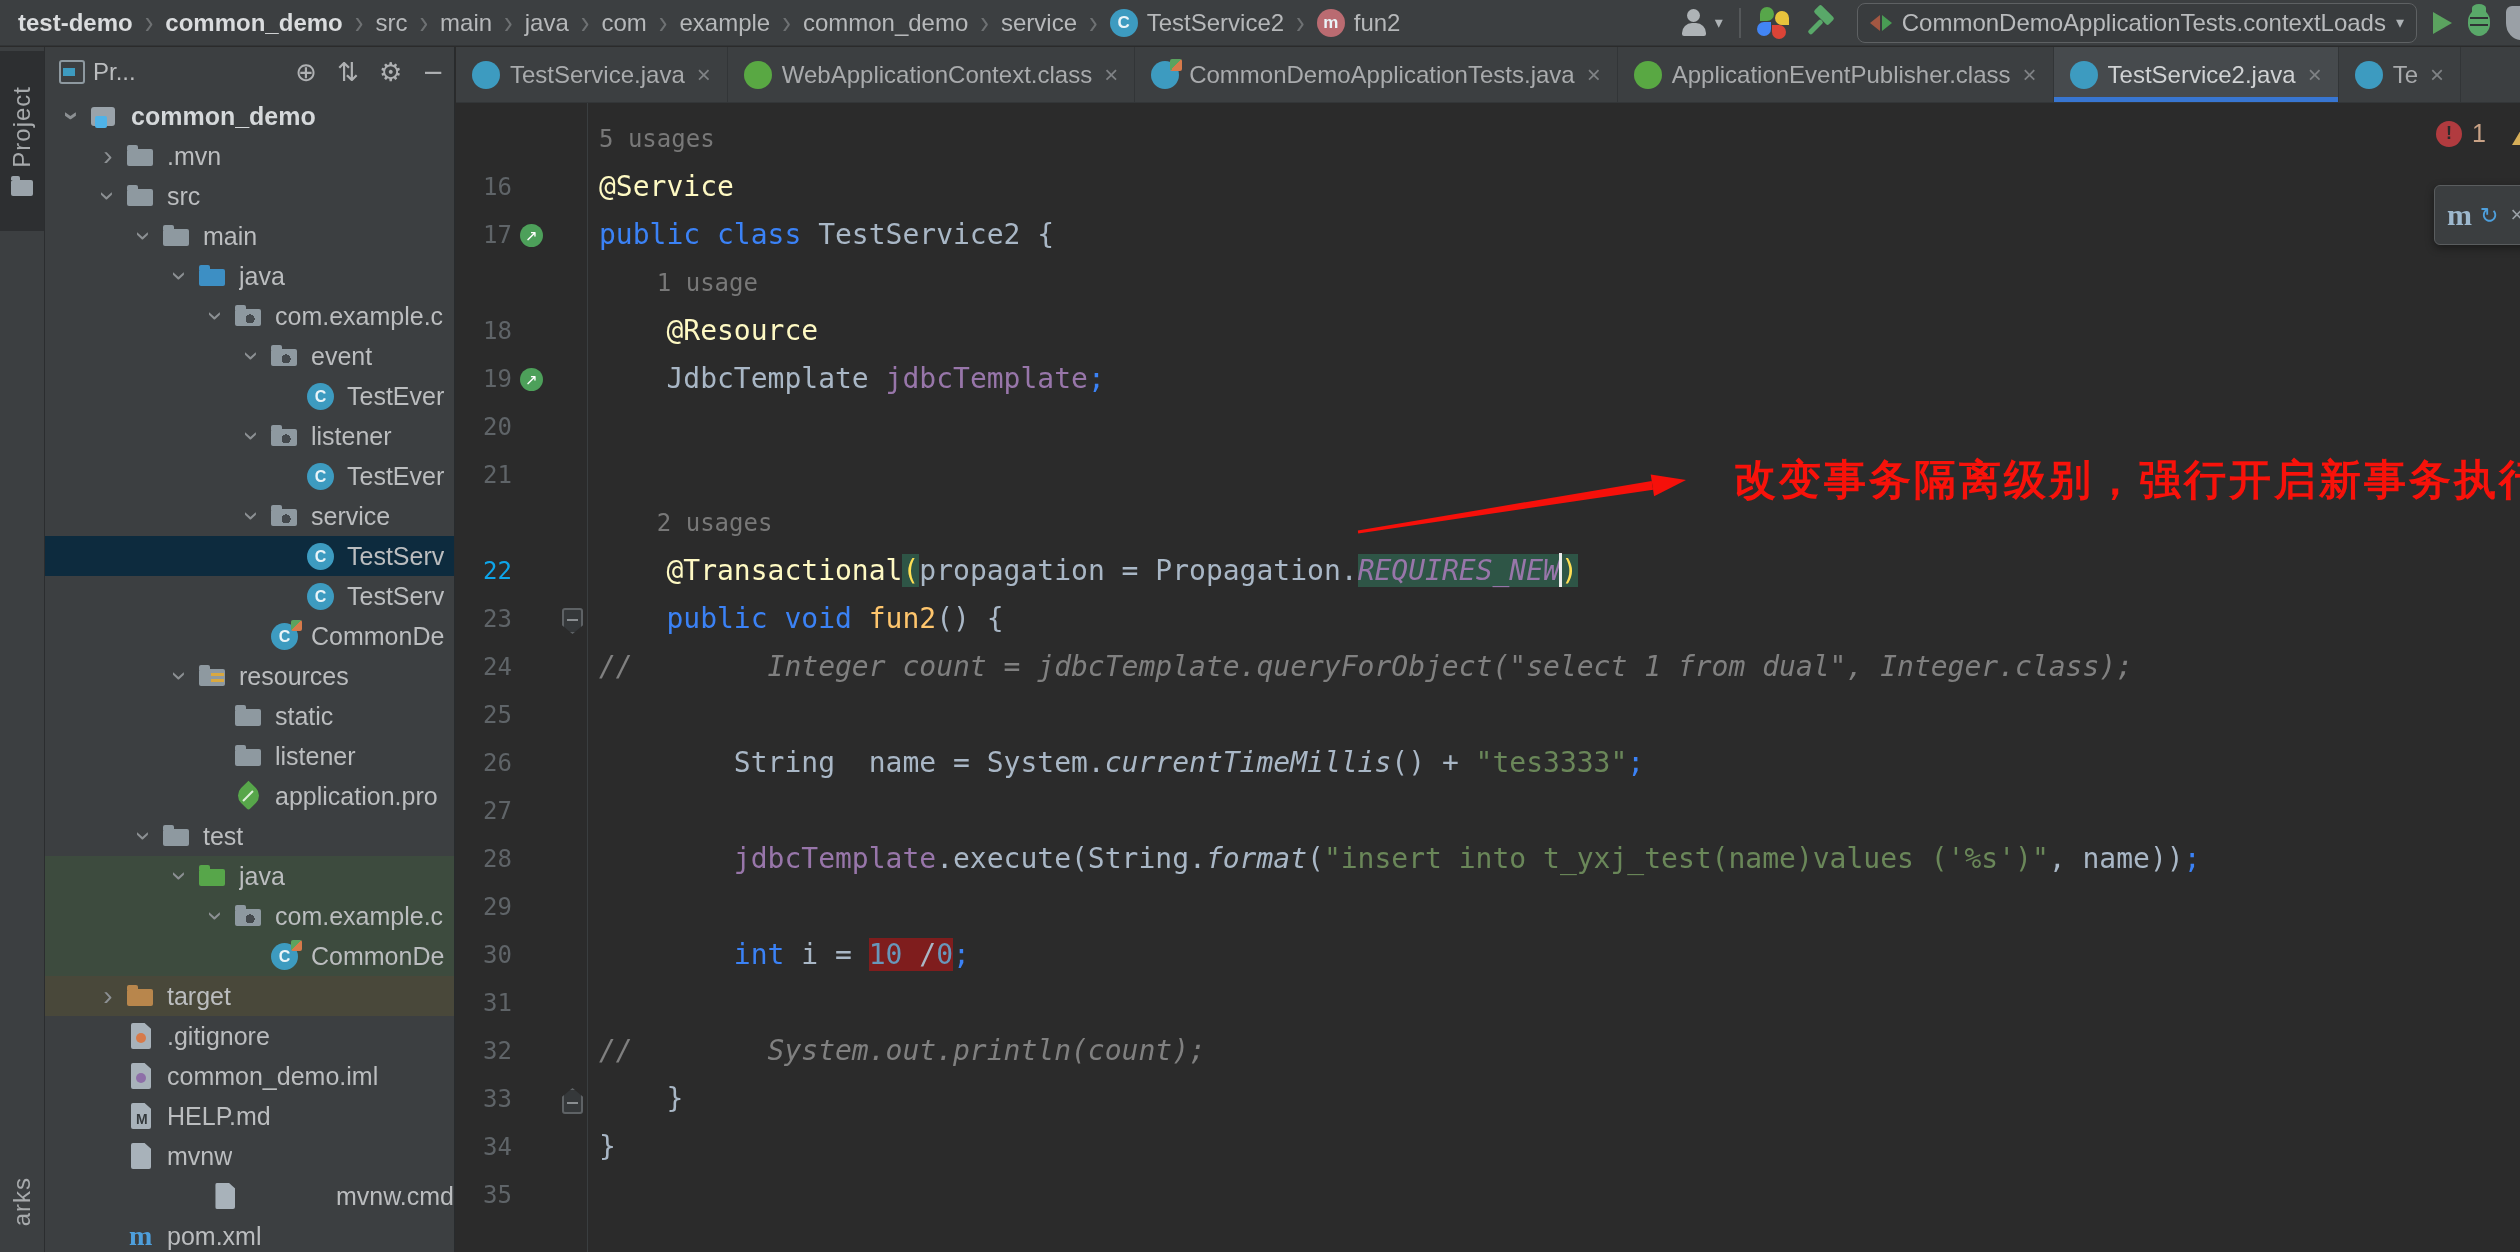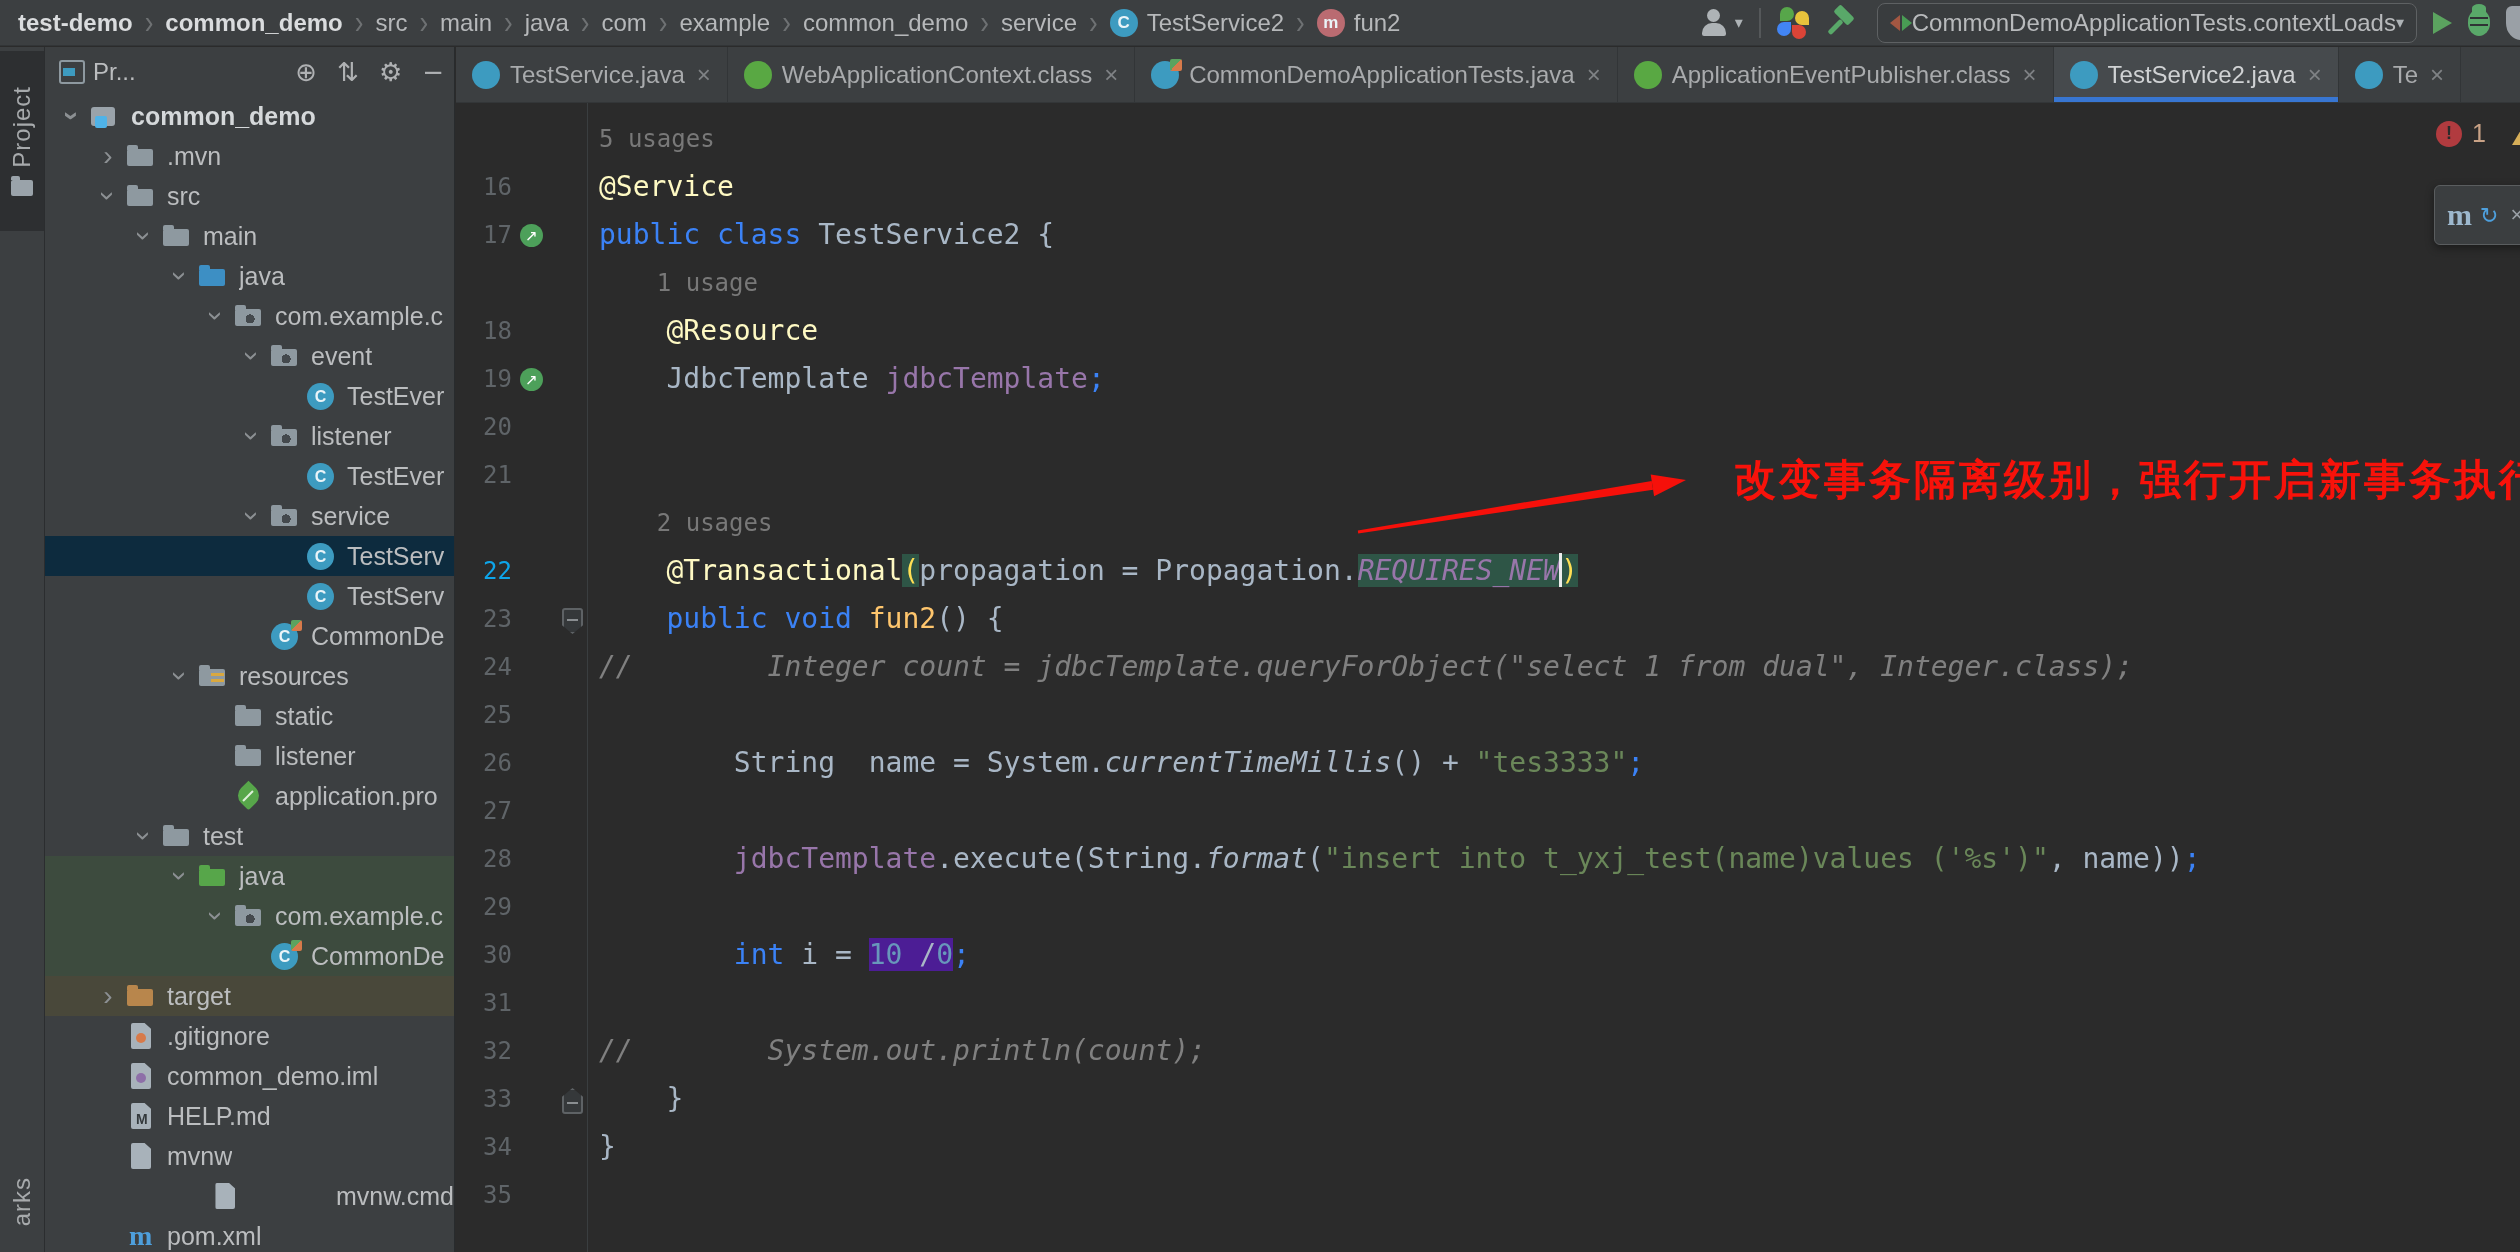--- a/index.html
+++ b/index.html
@@ -25,21 +25,21 @@
   .clover{width:34px;height:34px;position:relative}
   .clover i{position:absolute;width:14px;height:14px;border-radius:50% 50% 50% 0}
   .clover i:nth-child(1){left:3px;top:1px;background:#57A64A}
   .clover i:nth-child(2){left:18px;top:5px;background:#E8C33C;border-radius:50% 50% 0 50%}
   .clover i:nth-child(3){left:0;top:16px;background:#4285F4;border-radius:50% 0 50% 50%}
   .clover i:nth-child(4){left:15px;top:19px;background:#DB4437;border-radius:0 50% 50% 50%}
   .hammer{width:34px;height:34px;position:relative}
   .hammer::before{content:"";position:absolute;left:7px;top:4px;width:20px;height:10px;background:#59A869;border-radius:2px;transform:rotate(45deg)}
   .hammer::after{content:"";position:absolute;left:6px;top:12px;width:5px;height:18px;background:#59A869;border-radius:2px;transform:rotate(45deg)}
   #runbox{height:38px;border:1px solid #5E6163;border-radius:8px;background:#393C3E;display:flex;
-    align-items:center;padding:0 12px;color:#B8BABC;font-size:24px;cursor:pointer}
+    align-items:center;padding:0 12px;gap:10px;color:#B8BABC;font-size:24px;cursor:pointer}
   .runcfg-ic{width:22px;height:22px;position:relative;flex:none}
   .runcfg-ic::before{content:"";position:absolute;left:0;top:3px;border-top:8px solid transparent;border-bottom:8px solid transparent;border-right:10px solid #A35742}
   .runcfg-ic::after{content:"";position:absolute;right:0;top:3px;border-top:8px solid transparent;border-bottom:8px solid transparent;border-left:10px solid #499C54}
   .play{width:0;height:0;border-top:11px solid transparent;border-bottom:11px solid transparent;border-left:19px solid #5BA35F}
   .bug{width:22px;height:27px;background:#59A869;border-radius:50%/46%;position:relative}
   .bug::before{content:"";position:absolute;left:4px;top:-5px;width:14px;height:8px;border-radius:50% 50% 0 0;background:#59A869}
   .bug::after{content:"";position:absolute;left:2px;top:8px;width:18px;height:2px;background:#2F3335;box-shadow:0 7px 0 #2F3335}
   .shield-part{width:30px;height:34px;background:#9AA0A6;border-radius:6px 6px 50% 50%;margin-right:-26px}
 
   
@@ -115,21 +115,21 @@
   .erow{position:relative;height:48px}
   .lnum{position:absolute;left:0;top:0;width:56px;text-align:right;color:#5F6468;
     font-family:"DejaVu Sans Mono",monospace;font-size:24px;line-height:48px}
   .lnum.cur{color:#0ea5e9}
   .code{position:absolute;left:143px;top:0;white-space:pre;font-family:"DejaVu Sans Mono",monospace;font-size:28px;line-height:48px}
   .lens{position:absolute;left:143px;top:0;white-space:pre;color:#787878;font-family:"DejaVu Sans Mono",monospace;font-size:24px;line-height:48px}
   .sg.a{color:#fef9c3}.sg.k{color:#3b82f6}.sg.d{color:#A9B7C6}.sg.f{color:#9876AA}.sg.m{color:#FFC66D}
   .sg.s{color:#6A8759}.sg.n{color:#6897BB}.sg.c{color:#808080}.sg.p{color:#FFDF54}
   .sg.it{font-style:italic}
   .sg.hl1,.sg.hl2{background:#2E5546}
-  .sg.hl3{background:#4c1d95}
+  .sg.hl3{background:#7f1d1d}
   .caret{display:inline-block;width:3px;height:34px;background:#ECECEC;vertical-align:middle;margin:0 -1px;position:relative;top:-2px}
   .gut{position:absolute;left:64px;top:13px;width:23px;height:23px;border-radius:50%;background:#4DA05A;
     color:#fff;font-family:"DejaVu Sans",sans-serif;font-size:15px;display:flex;align-items:center;justify-content:center;cursor:pointer}
   .fold{position:absolute;left:106px;top:13px;width:17px;height:22px;background:#35383A;border:2px solid #5E6265;border-radius:3px;cursor:pointer}
   .fold::before{content:"";position:absolute;left:3px;right:3px;top:9px;height:2px;background:#8A8E91}
   .fold.down{clip-path:polygon(0 0,100% 0,100% 66%,50% 100%,0 66%)}
   .fold.up{clip-path:polygon(0 34%,50% 0,100% 34%,100% 100%,0 100%)}
   .fold.up::before{top:12px}
 
   

